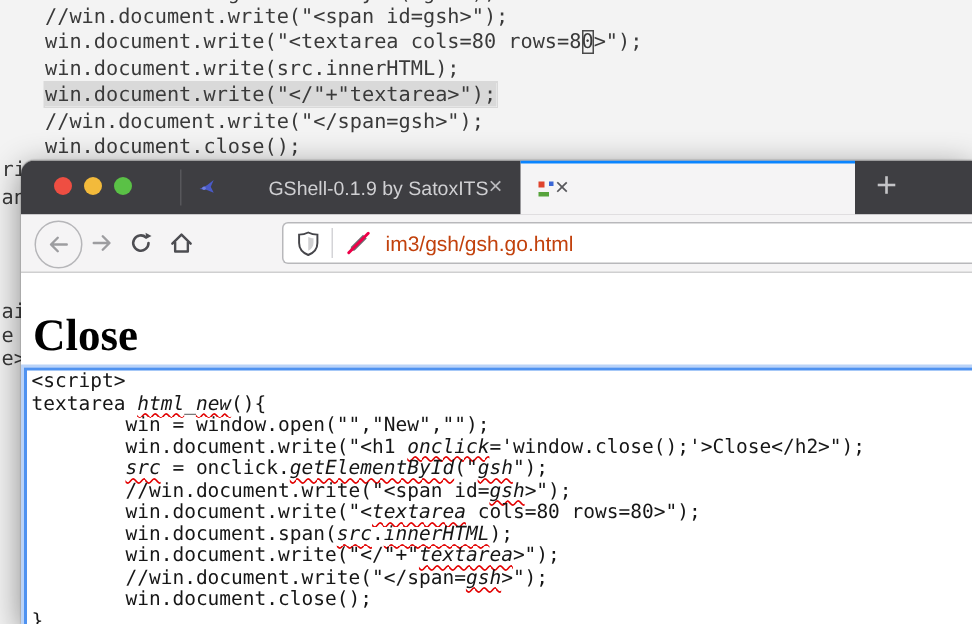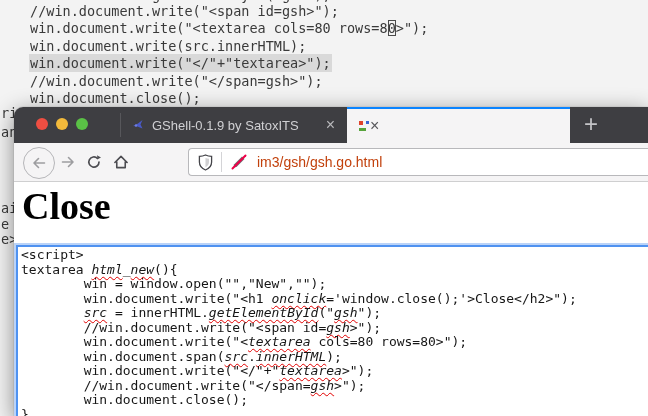--- a/index.html
+++ b/index.html
@@ -33,21 +33,21 @@
   .light{width:12px;height:12px;border-radius:50%;}
   .light.red{background:#ee4e42;}
   .light.yellow{background:#f3ba3b;}
   .light.green{background:#5ac146;}
   .tab-sep{position:absolute;left:106px;top:6px;width:1px;height:24px;background:#57575b;}
   .tab{position:absolute;top:0;height:36px;display:flex;align-items:center;box-sizing:border-box;}
   .tab.inactive{left:107px;width:226px;color:#d0d0d3;}
   .tab.active{left:333px;width:223px;background:#f5f4f5;color:#15141a;
               border-top:2px solid #0a84ff;}
   .favicon{width:12px;height:12px;margin-left:11px;position:relative;flex:0 0 auto;}
-  .tab-title{font-size:13px;margin-left:8px;flex:1;white-space:nowrap;overflow:hidden;}
+  .tab-title{font-size:13px;margin-left:8px;flex:1;white-space:nowrap;overflow:hidden;text-align:right;}
   .tab-close{font-size:16px;line-height:16px;margin-right:12px;color:#b9b9bc;flex:0 0 auto;}
   .tab.active .tab-close{color:#58585c;}
   .fav2 b{position:absolute;display:block;}
   .fav2 .fa{left:1px;top:1px;width:4px;height:4px;background:#df432c;}
   .fav2 .fb{left:8px;top:1px;width:3px;height:3px;background:#3a66d6;}
   .fav2 .fc{left:1px;top:8px;width:7px;height:3px;background:#57a33c;}
   .newtab-btn{position:absolute;left:558px;top:0;width:38px;height:36px;text-align:center;
               color:#c4c4c7;font-size:24px;line-height:33px;font-weight:300;}
 
   
@@ -61,22 +61,22 @@
   .urlbar{position:absolute;left:174px;right:0;top:5px;height:28px;background:#fff;
           border:1px solid #b8b8bb;border-right:none;border-radius:4px 0 0 4px;
           display:flex;align-items:center;box-sizing:border-box;}
   .shield{margin-left:9px;display:flex;}
   .url-sep{width:1px;height:20px;background:#d4d4d7;margin:0 8px;}
   .pen{display:flex;}
   .url-text{margin-left:9px;font-size:14px;color:#c2410c;white-space:nowrap;}
 
   
   .content{position:absolute;left:0;top:75px;width:100%;bottom:0;background:#fff;}
-  .heading{margin:8px 0 0 8px;font-family:"Liberation Serif",serif;font-weight:bold;
-           font-size:38px;line-height:32px;color:#000;}
+  .heading{margin:26px 0 0 8px;font-family:"Liberation Serif",serif;font-weight:bold;
+           font-size:30px;line-height:32px;color:#000;}
   .ta{position:absolute;left:2px;top:63px;width:650px;height:175px;background:#fff;
       border:2px solid #4f92f0;box-shadow:0 0 0 2px #bad3f8;box-sizing:border-box;
       padding:1px 0 0 3px;overflow:hidden;
       font-family:"DejaVu Sans Mono",monospace;font-size:13px;line-height:14.55px;color:#161616;}
   .ta-line{white-space:pre;tab-size:8;-moz-tab-size:8;}
   .sp{text-decoration:underline;text-decoration-style:wavy;text-decoration-color:#e20000;
       text-decoration-thickness:1px;text-underline-offset:2px;text-decoration-skip-ink:none;font-style:italic;}
 
   svg{display:block;}
 </style>
@@ -171,21 +171,21 @@
       </div>
     </div>
 
     <div class="content">
       <h1 class="heading">Close</h1>
       <div class="ta" id="ta-content">
           <div class="ta-line"><span>&lt;script&gt;</span></div>
           <div class="ta-line"><span>textarea </span><span class="sp">html</span><span>_</span><span class="sp">new</span><span>(){</span></div>
           <div class="ta-line"><span>	win = window.open("","New","");</span></div>
           <div class="ta-line"><span>	win.document.write("&lt;h1 </span><span class="sp">onclick</span><span>='window.close();'&gt;Close&lt;/h2&gt;");</span></div>
-          <div class="ta-line"><span>	</span><span class="sp">src</span><span> = innerHTML.</span><span class="sp">getElementById</span><span>("</span><span class="sp">gsh</span><span>");</span></div>
+          <div class="ta-line"><span>	</span><span class="sp">src</span><span> = onclick.</span><span class="sp">getElementById</span><span>("</span><span class="sp">gsh</span><span>");</span></div>
           <div class="ta-line"><span>	//win.document.write("&lt;span id=</span><span class="sp">gsh</span><span>&gt;");</span></div>
           <div class="ta-line"><span>	win.document.write("&lt;</span><span class="sp">textarea</span><span> cols=80 rows=80&gt;");</span></div>
           <div class="ta-line"><span>	win.document.span(</span><span class="sp">src</span><span>.</span><span class="sp">innerHTML</span><span>);</span></div>
           <div class="ta-line"><span>	win.document.write("&lt;/"+"</span><span class="sp">textarea</span><span>&gt;");</span></div>
           <div class="ta-line"><span>	//win.document.write("&lt;/span=</span><span class="sp">gsh</span><span>&gt;");</span></div>
           <div class="ta-line"><span>	win.document.close();</span></div>
           <div class="ta-line"><span>}</span></div>
         </div>
     </div>
 

